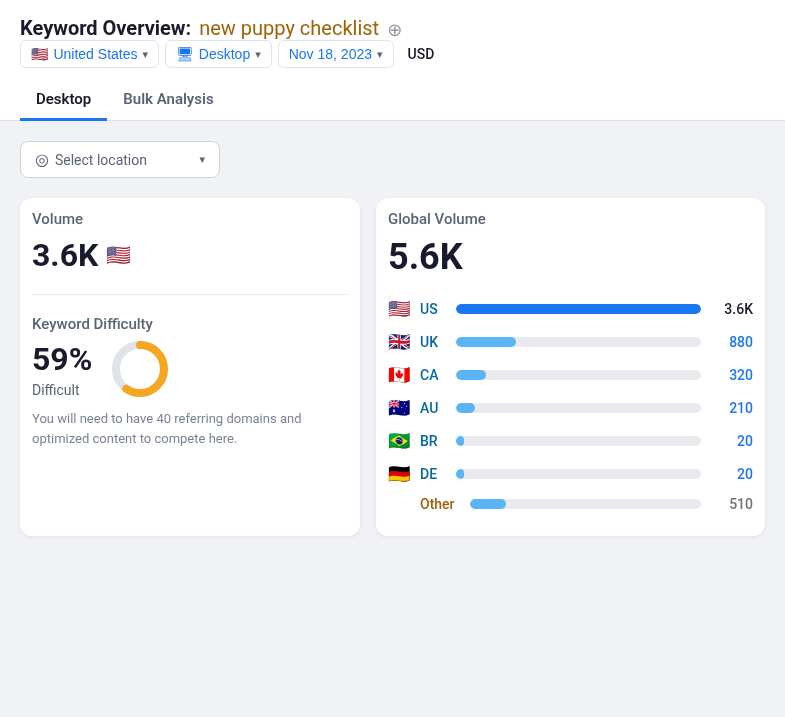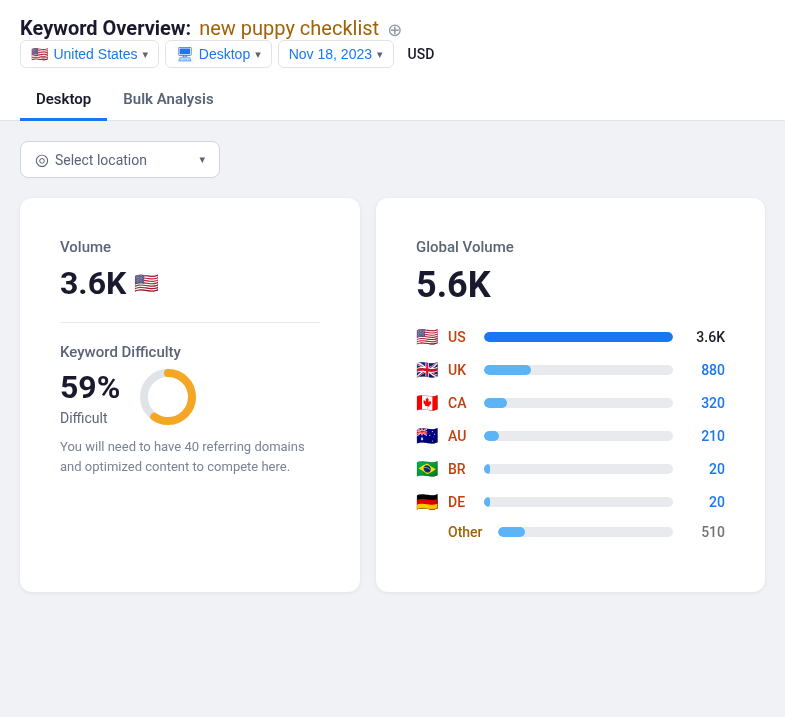--- a/index.html
+++ b/index.html
@@ -107,21 +107,21 @@
       color: #5a6478;
       margin-left: auto;
     }
     .cards-row {
       display: flex;
       gap: 16px;
     }
     .card {
       background: #fff;
       border-radius: 12px;
-      padding: 40px;
+      padding: 12px;
       box-shadow: 0 1px 4px rgba(0,0,0,0.07);
     }
     .card-left {
       flex: 0 0 340px;
       width: 340px;
     }
     .card-right {
       flex: 1;
     }
     .card-label {
@@ -197,21 +197,21 @@
       gap: 10px;
       margin-bottom: 12px;
     }
     .country-flag {
       font-size: 18px;
       width: 22px;
       text-align: center;
     }
     .country-code {
       font-size: 14px;
-      color: #c2410c;
+      color: #0369a1;
       font-weight: 500;
       width: 26px;
     }
     .bar-track {
       flex: 1;
       height: 10px;
       background: #e8eaed;
       border-radius: 5px;
       overflow: hidden;
     }

